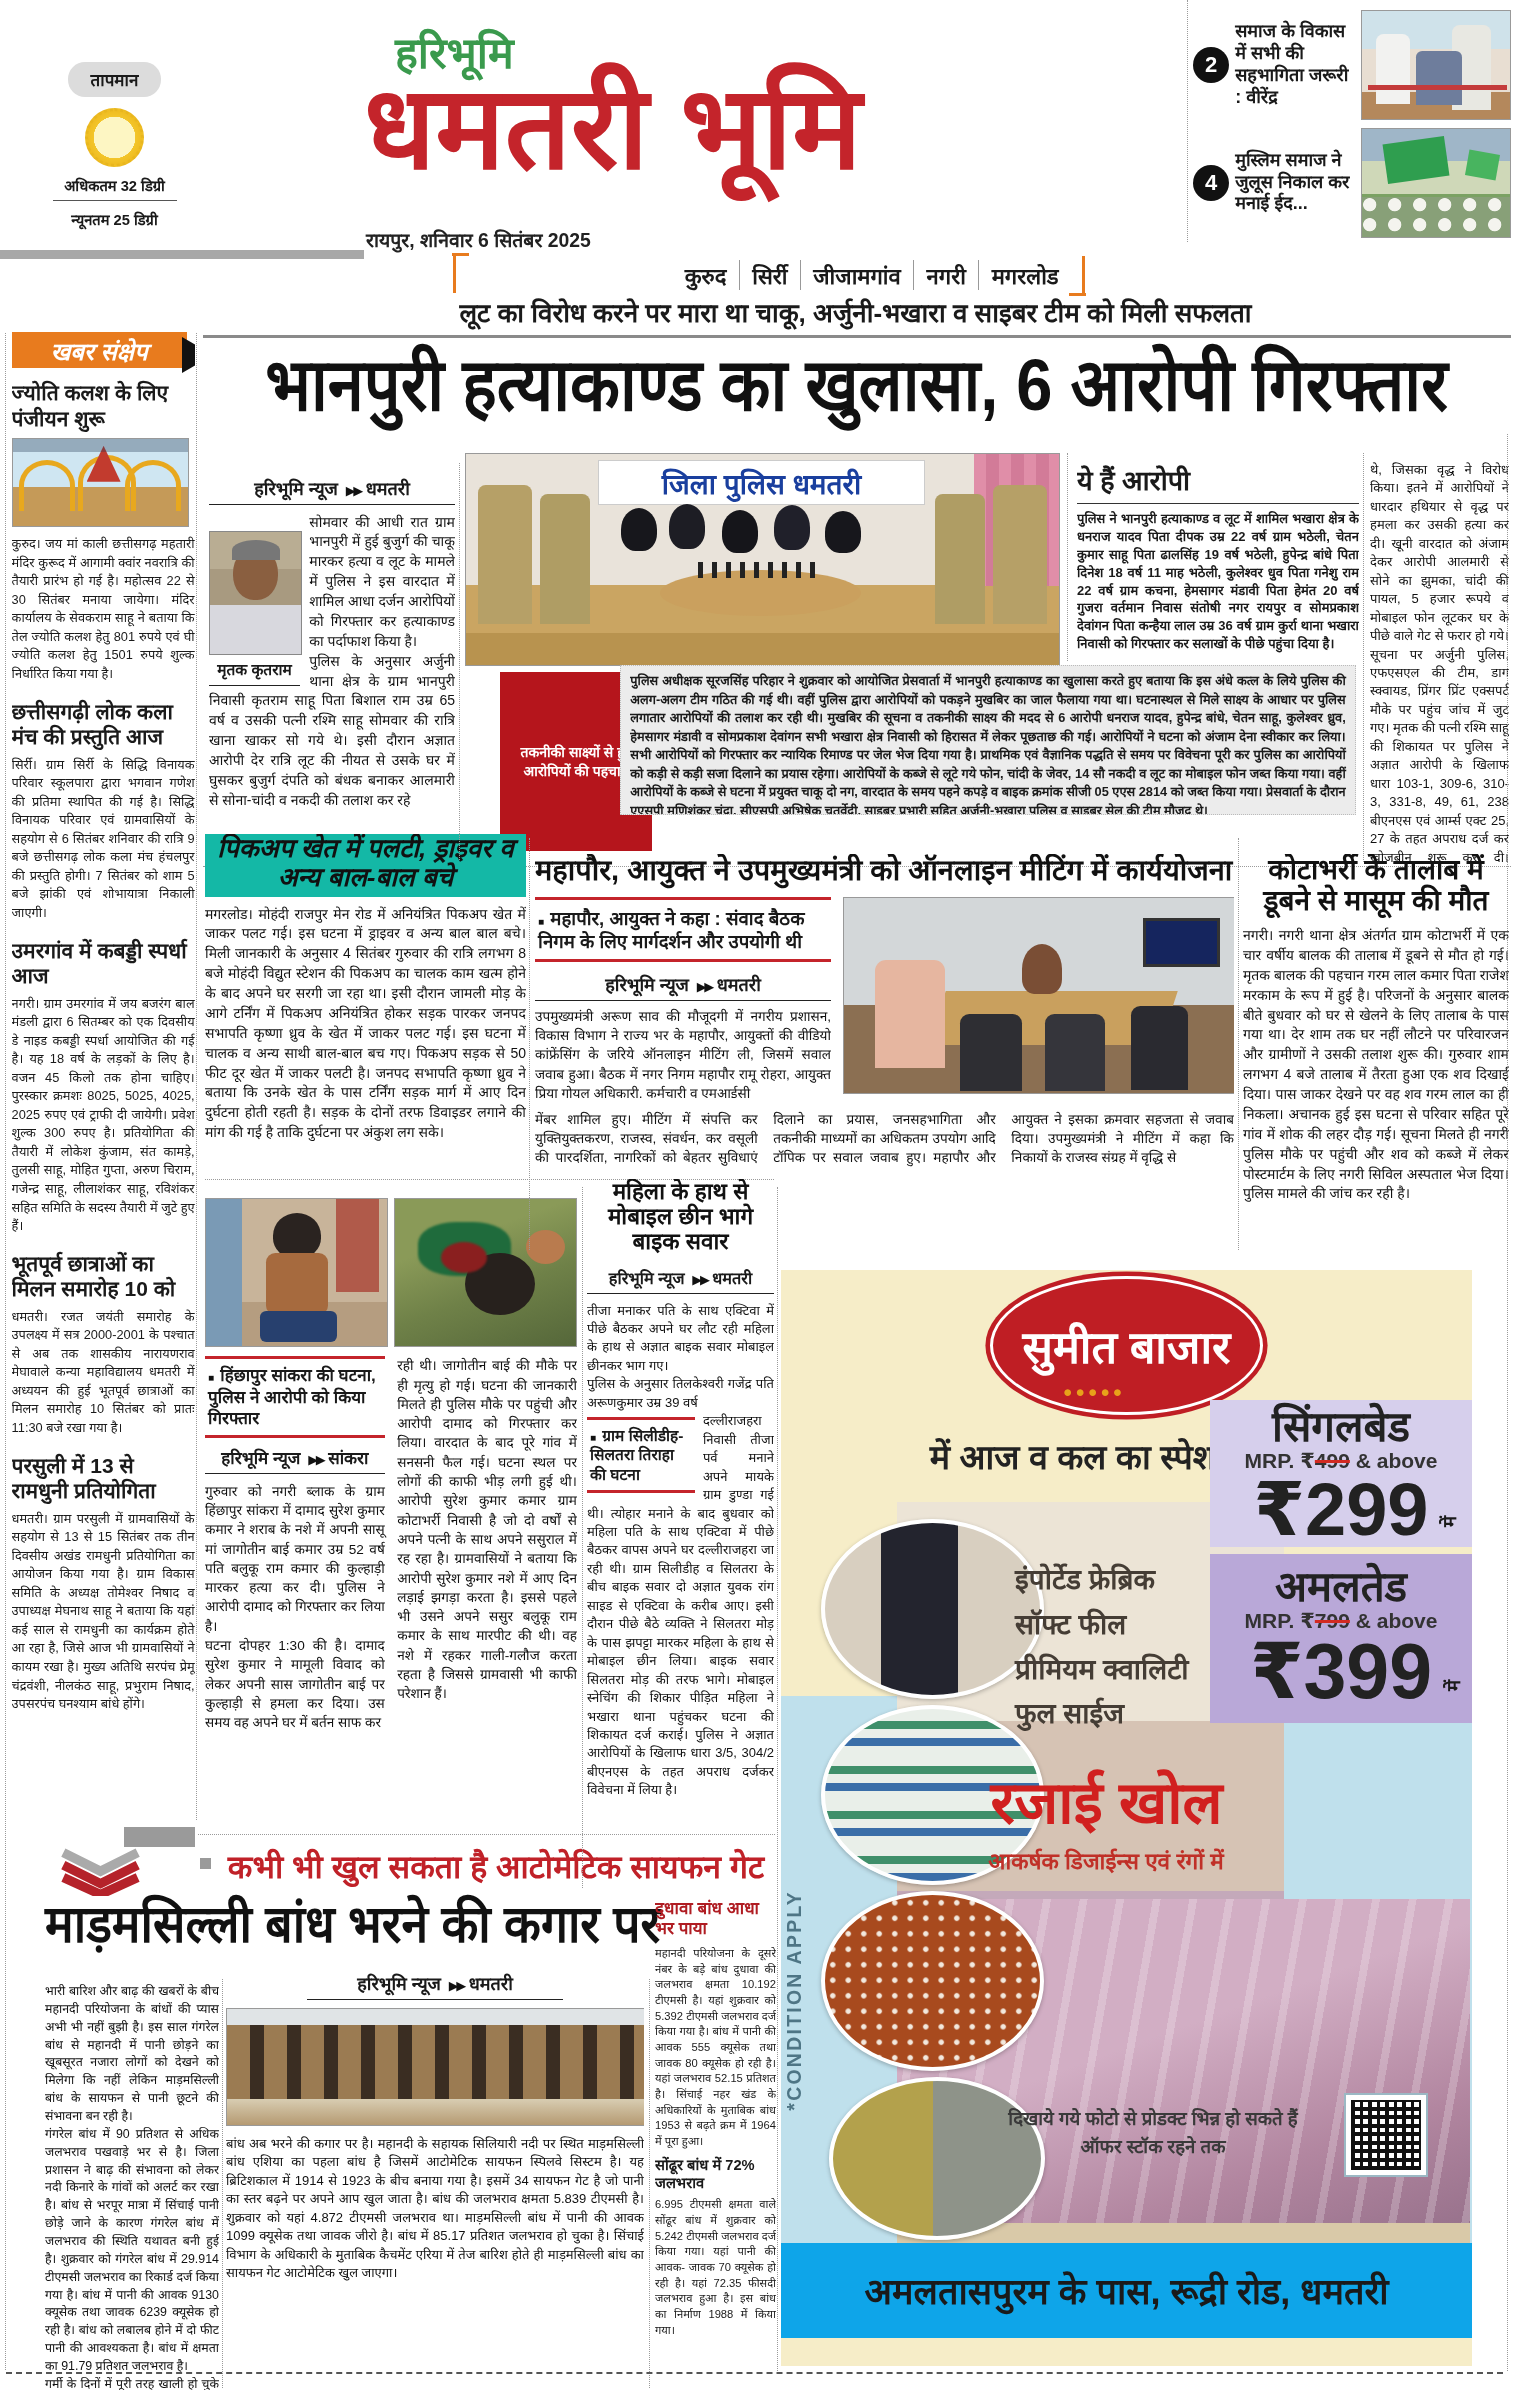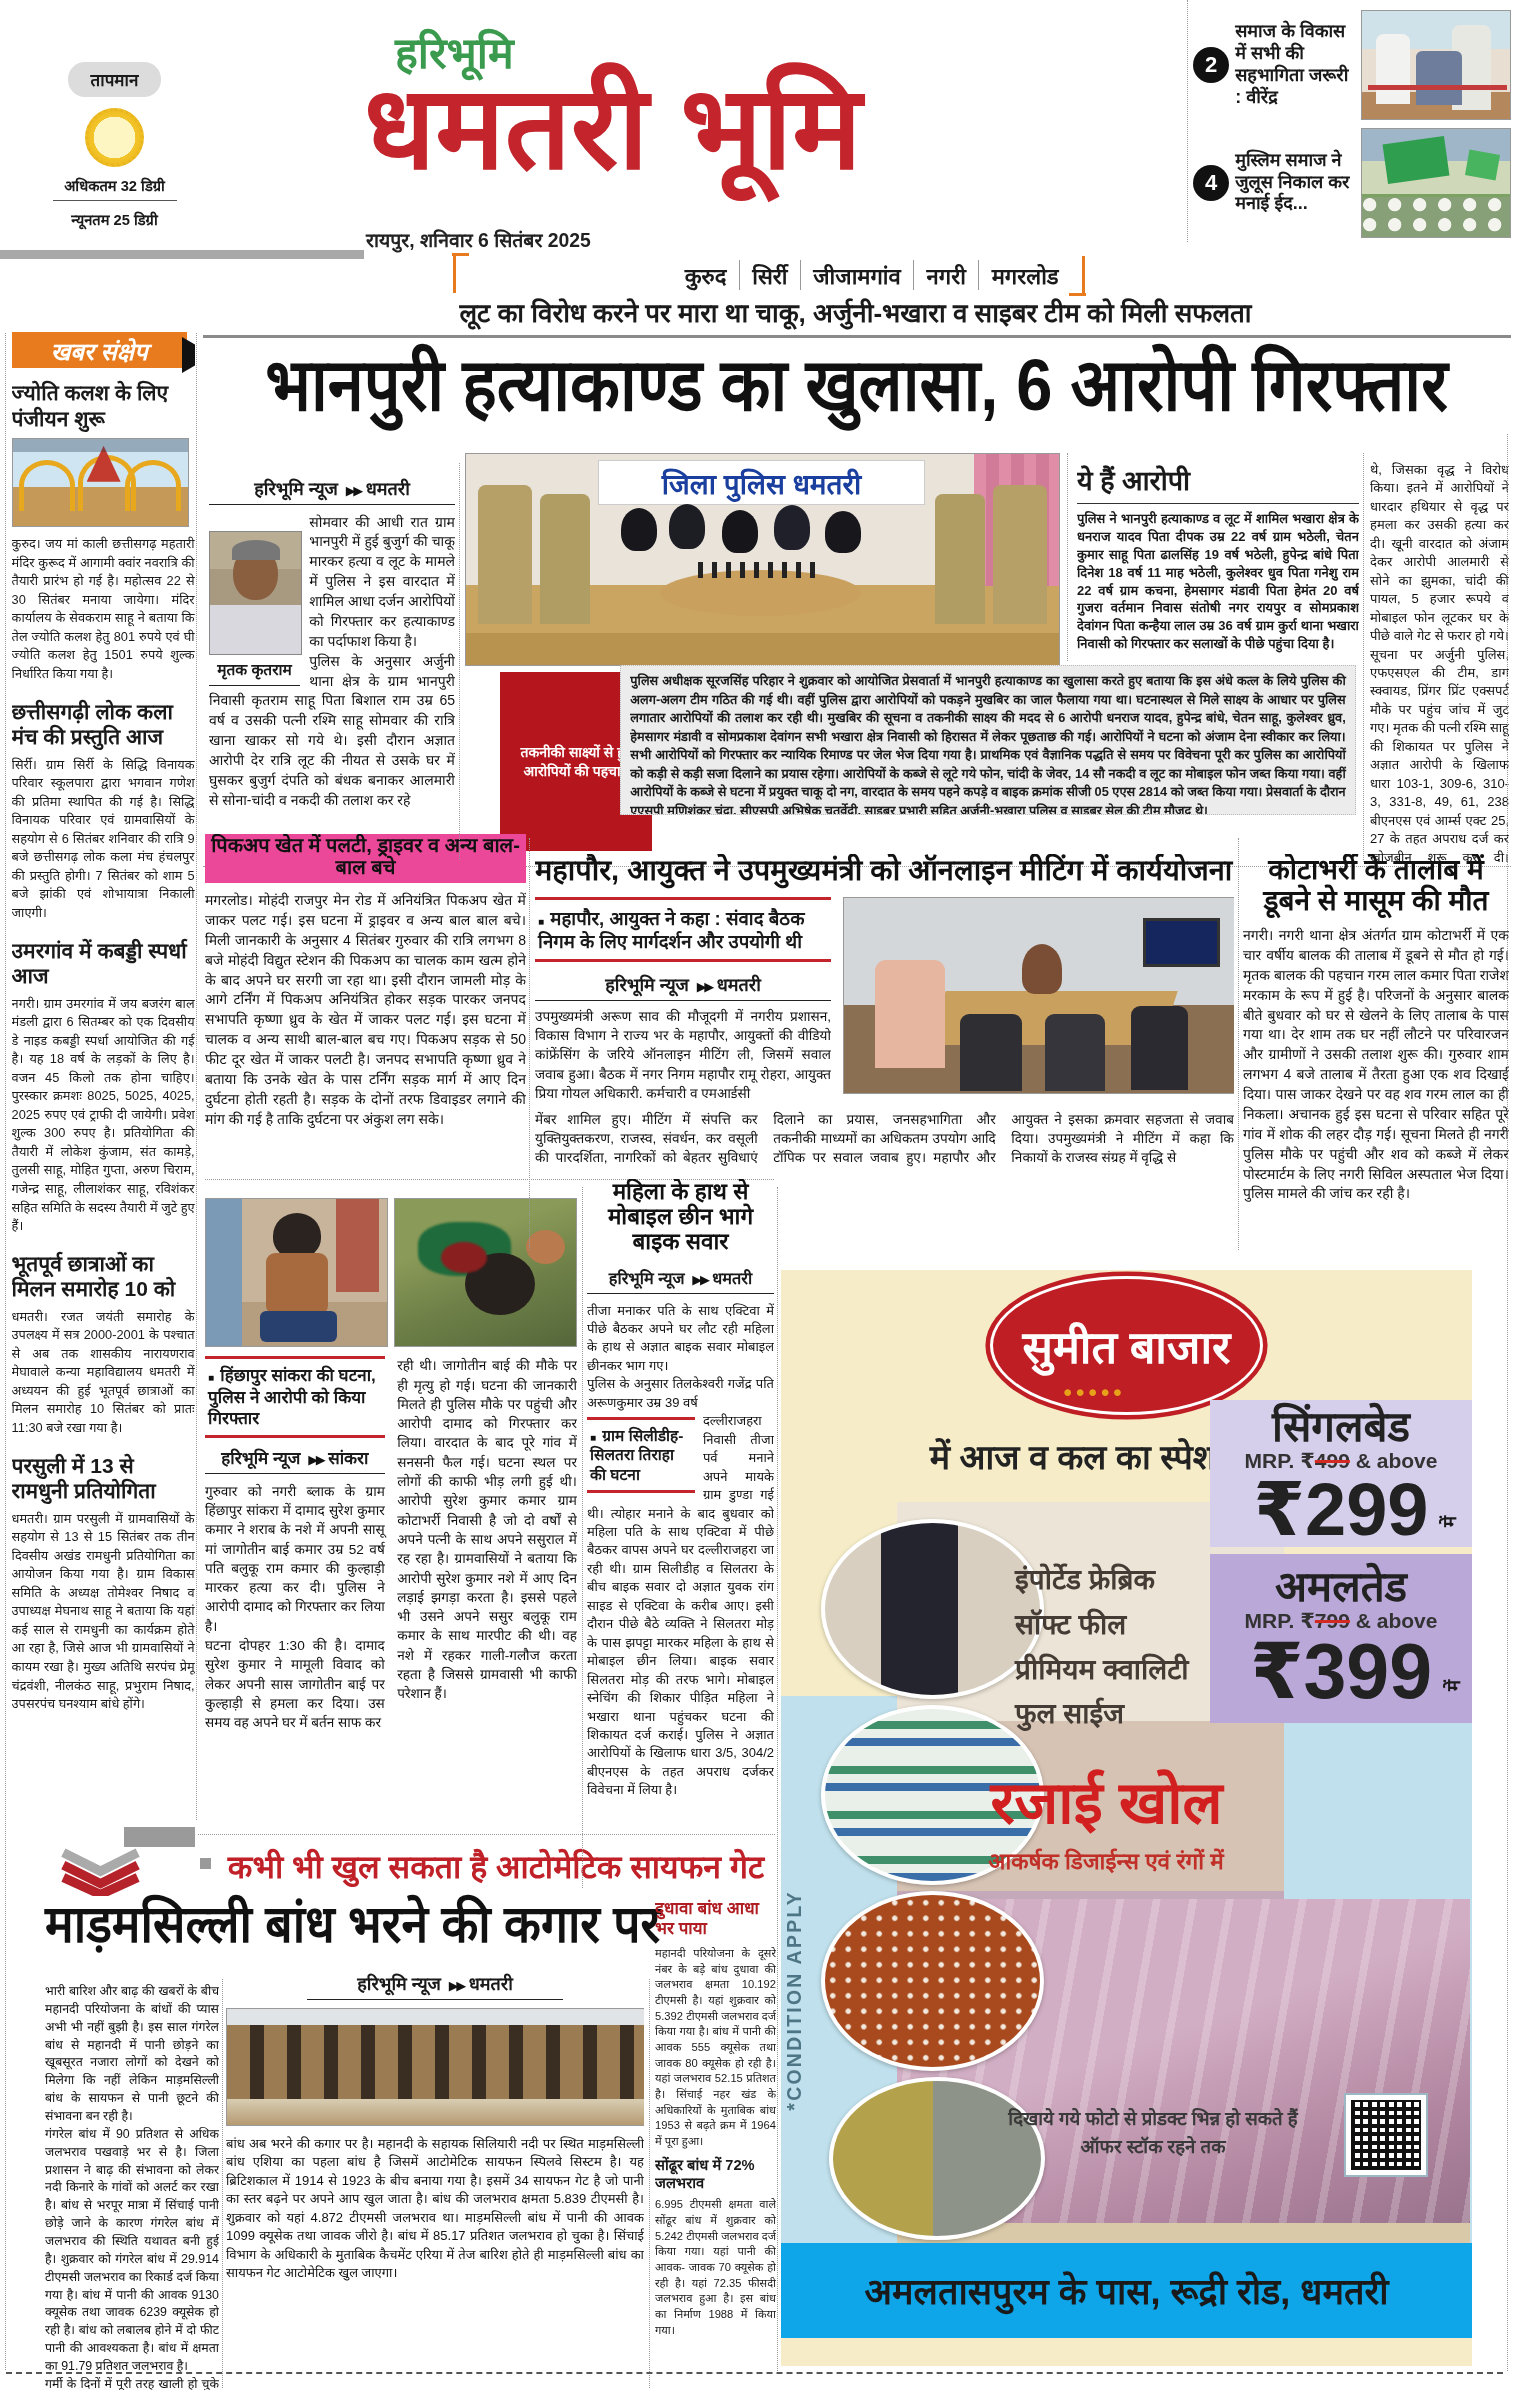--- a/index.html
+++ b/index.html
@@ -155,21 +155,21 @@
   <div class="abs" style="left:124px;top:1827px;width:71px;height:20px;background:#9a9a9a;"></div>
   <svg class="abs" style="left:54px;top:1848px;" width="93" height="48" viewBox="0 0 120 62">
     <polyline points="12,6 60,30 108,6" fill="none" stroke="#aaaaaa" stroke-width="12"></polyline>
     <polyline points="12,22 60,46 108,22" fill="none" stroke="#b5222a" stroke-width="12"></polyline>
     <polyline points="12,38 60,60 108,38" fill="none" stroke="#b5222a" stroke-width="12"></polyline>
   </svg>
 
   <div class="abs hsep" style="left:203px;top:866px;width:1308px;"></div>
 
   <div class="abs" style="left:205px;top:834px;width:321px;height:418px;overflow:hidden;">
-    <div class="ctr head-txt" style="font-size:20px;background:#ec4899;padding-bottom:4.6px;">पिकअप खेत में पलटी, ड्राइवर व अन्य बाल-बाल बचे</div>
+    <div class="ctr head-txt" style="font-size:26px;background:#14b8a6;padding-bottom:4.6px;font-style:italic;">पिकअप खेत में पलटी, ड्राइवर व अन्य बाल-बाल बचे</div>
     <div class="jt body-txt" style="margin-top:7.7px;font-size:14px;">मगरलोड। मोहंदी राजपुर मेन रोड में अनियंत्रित पिकअप खेत में जाकर पलट गई। इस घटना में ड्राइवर व अन्य बाल बाल बचे। मिली जानकारी के अनुसार 4 सितंबर गुरुवार की रात्रि लगभग 8 बजे मोहंदी विद्युत स्टेशन की पिकअप का चालक काम खत्म होने के बाद अपने घर सरगी जा रहा था। इसी दौरान जामली मोड़ के आगे टर्निंग में पिकअप अनियंत्रित होकर सड़क पारकर जनपद सभापति कृष्णा ध्रुव के खेत में जाकर पलट गई। इस घटना में चालक व अन्य साथी बाल-बाल बच गए। पिकअप सड़क से 50 फीट दूर खेत में जाकर पलटी है। जनपद सभापति कृष्णा ध्रुव ने बताया कि उनके खेत के पास टर्निंग सड़क मार्ग में आए दिन दुर्घटना होती रहती है। सड़क के दोनों तरफ डिवाइडर लगाने की मांग की गई है ताकि दुर्घटना पर अंकुश लग सके।</div>
   </div>
 
   <div class="abs" style="left:535px;top:854px;width:699px;height:397px;overflow:hidden;">
     <div class="ctr head-txt" style="font-size:29px;white-space:nowrap;">महापौर, आयुक्त ने उपमुख्यमंत्री को ऑनलाइन मीटिंग में कार्ययोजना की जानकारी दी</div>
     <div style="position:relative;margin-top:11px;height:203px;">
       <div style="position:absolute;left:0;top:0;width:296px;">
         <div class="subbox" style="font-size:18.6px;"><span class="sq"></span><span>महापौर, आयुक्त ने कहा : संवाद बैठक निगम के लिए मार्गदर्शन और उपयोगी थी</span></div>
         <div class="byline" style="margin-top:9.3px;"><span>हरिभूमि न्यूज</span><span class="arr"></span><span>धमतरी</span></div>
         <div class="jt body-txt" style="margin-top:6.2px;font-size:13.6px;overflow:hidden;height:91px;">उपमुख्यमंत्री अरूण साव की मौजूदगी में नगरीय प्रशासन, विकास विभाग ने राज्य भर के महापौर, आयुक्तों की वीडियो कांफ्रेंसिंग के जरिये ऑनलाइन मीटिंग ली, जिसमें सवाल जवाब हुआ। बैठक में नगर निगम महापौर रामू रोहरा, आयुक्त प्रिया गोयल अधिकारी, कर्मचारी व एमआईसी</div>

